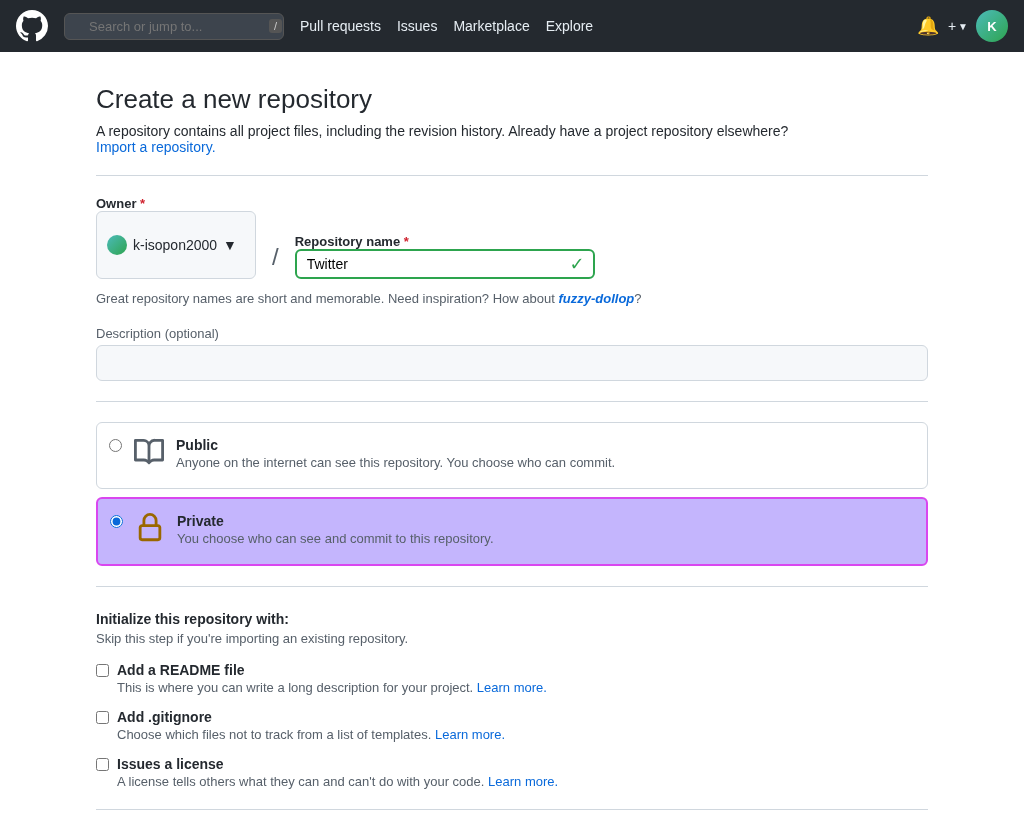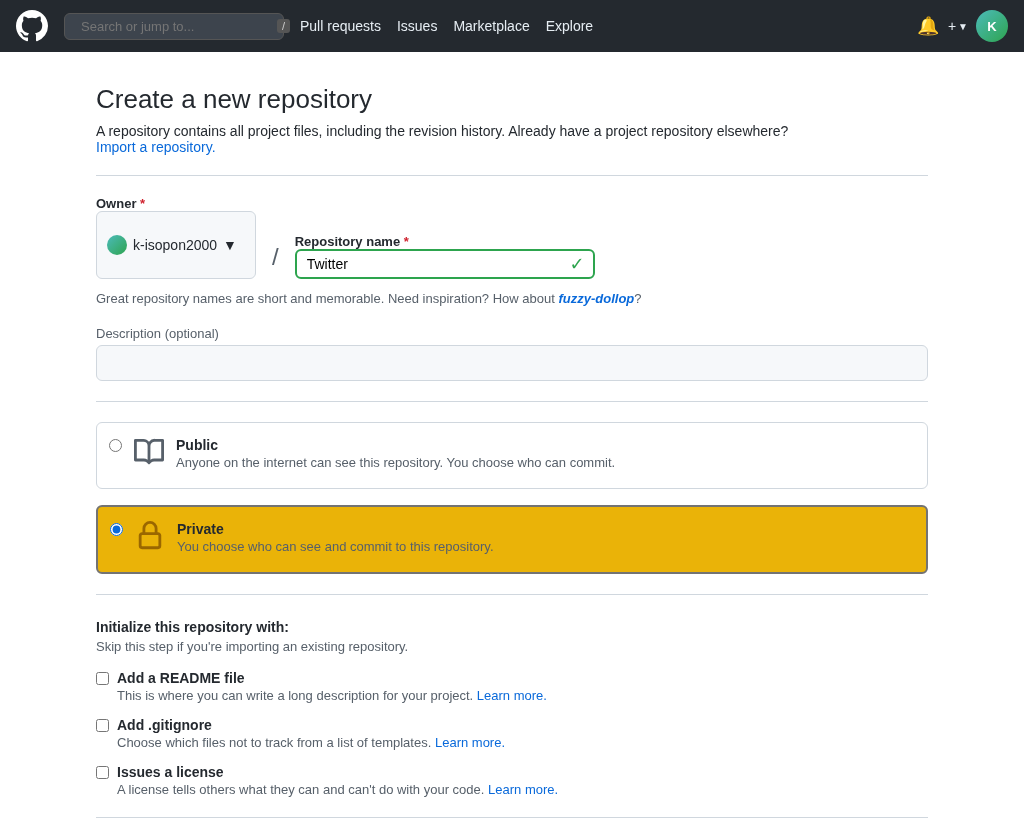--- a/index.html
+++ b/index.html
@@ -13,25 +13,25 @@
       padding: 0 16px;
       height: 52px;
       gap: 16px;
     }
     .navbar-logo { width: 32px; height: 32px; flex-shrink: 0; }
     .navbar-search {
       display: flex; align-items: center;
       background: #3d444d;
       border: 1px solid #555;
       border-radius: 6px;
-      padding: 5px 16px;
+      padding: 5px 24px;
       width: 220px;
       color: #ccc;
       font-size: 13px;
-      gap: 20px;
+      gap: 4px;
     }
     .navbar-search input {
       background: transparent;
       border: none;
       outline: none;
       color: #ccc;
       font-size: 13px;
       flex: 1;
     }
     .search-slash {
@@ -127,26 +127,26 @@
       height: 36px;
     }
 
     
     .visibility-section { margin-top: 20px; }
     .visibility-option {
       display: flex; align-items: flex-start; gap: 12px;
       padding: 14px 12px;
       border: 1px solid #d0d7de;
       border-radius: 6px;
-      margin-bottom: 16px;
+      margin-bottom: 8px;
       cursor: pointer;
     }
     .visibility-option.selected {
-      border: 2px solid #737373;
-      background: #eab308;
+      border: 2px solid #d946ef;
+      background: #c4b5fd;
     }
     .visibility-option input[type="radio"] { margin-top: 2px; cursor: pointer; }
     .visibility-icon { font-size: 28px; color: #57606a; flex-shrink: 0; }
     .visibility-icon.private-icon { color: #9a6700; }
     .visibility-content { display: flex; flex-direction: column; gap: 2px; }
     .visibility-title { font-weight: 600; font-size: 14px; }
     .visibility-desc { font-size: 13px; color: #57606a; }
 
     
     .init-section { margin-top: 24px; }

